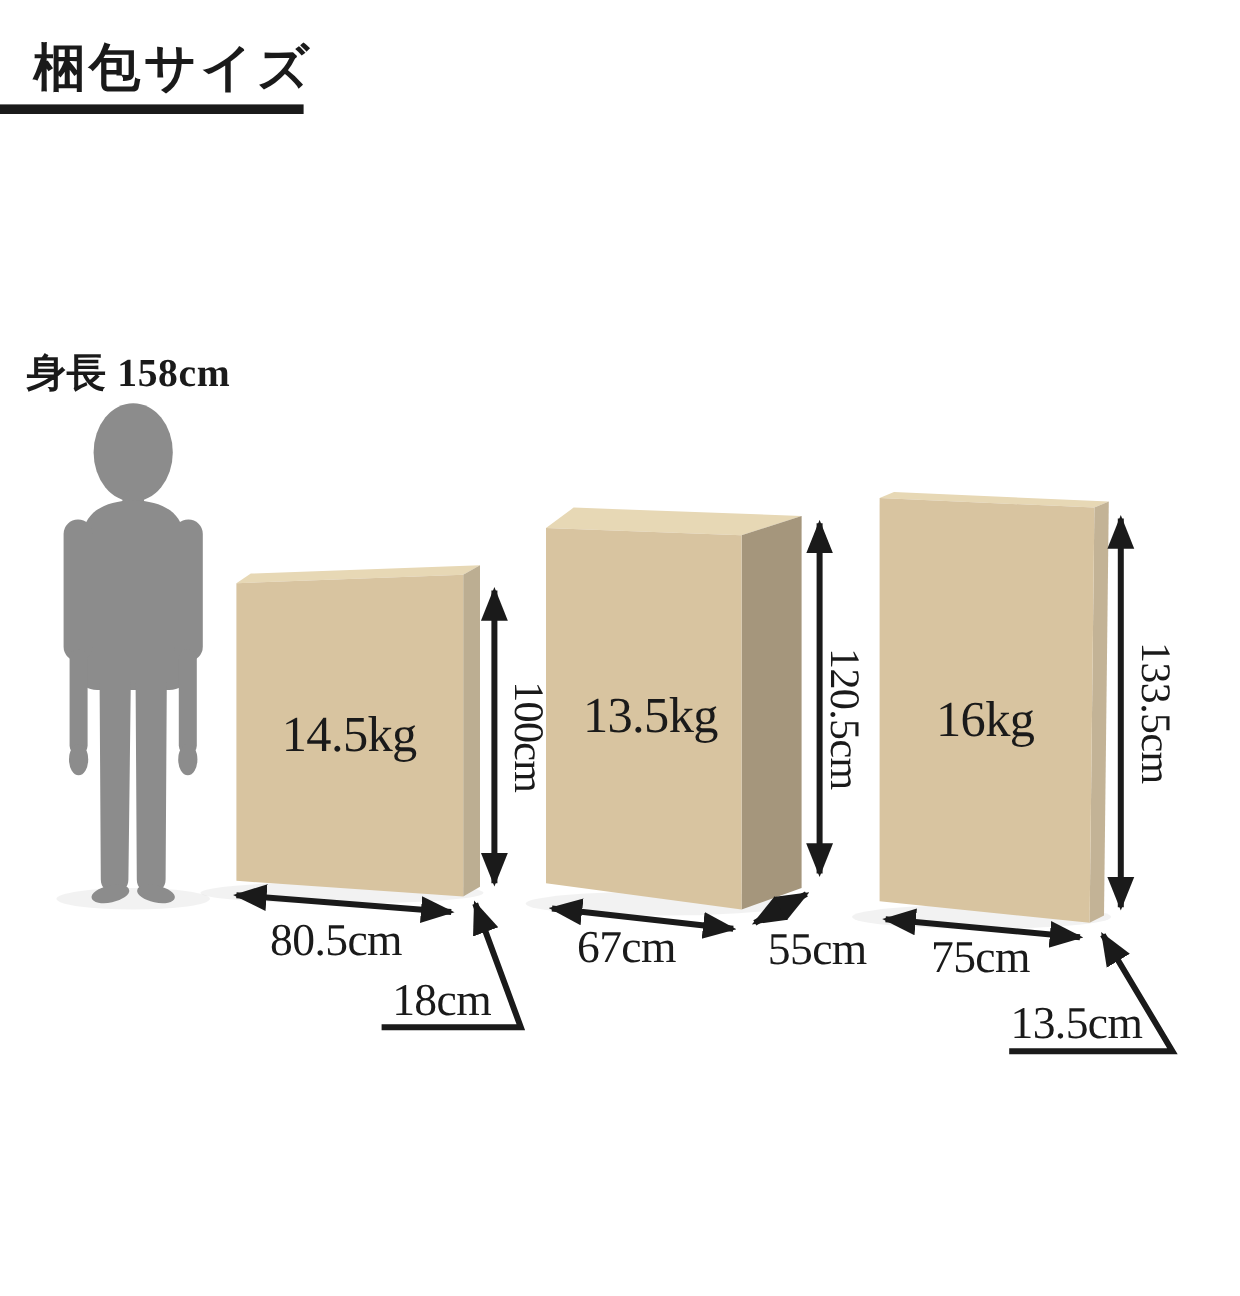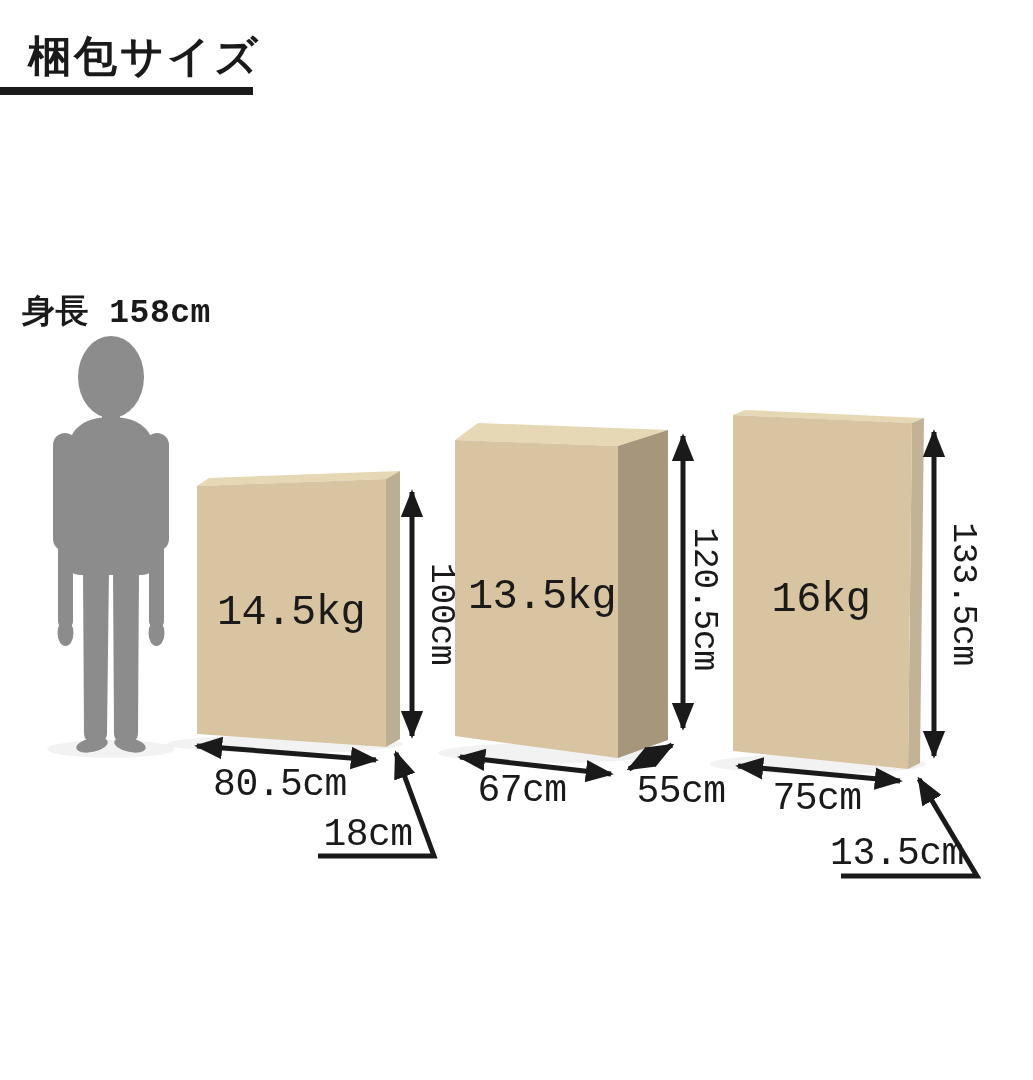--- a/index.html
+++ b/index.html
@@ -1,19 +1,19 @@
 <!DOCTYPE html>
 <html style="--ink: #1a1a1a; --silhouette: #8c8c8c; --box-front: #d8c4a0; --box-top: #e7d8b5; --box1-side: #bcae92; --box2-side: #a5967c; --box3-side: #c3b396; --background: #ffffff;"><head>
 <meta charset="utf-8">
 <style>
   html,body{margin:0;padding:0;background:#fff;}
   .stage{
     position:relative;width:1033px;height:1080px;overflow:hidden;
     background:var(--background,#ffffff);
-    font-family:Liberation Mono, monospace;
+    font-family:Liberation Serif, serif;
   }
   svg{display:block}
   text{fill:var(--ink,#1a1a1a);}
   .title{font-size:43px;font-weight:bold;letter-spacing:3px;}
   .hlabel{font-size:33px;font-weight:bold;letter-spacing:0.5px;}
   .weight{font-size:42px;letter-spacing:-0.5px;}
   .dim{font-size:38px;letter-spacing:-0.5px;}
   .dim-v{font-size:35px;letter-spacing:-0.5px;}
   .arrow{stroke:var(--ink,#1a1a1a);stroke-width:5;fill:none;stroke-linecap:butt;}
   .sil{fill:var(--silhouette,#8c8c8c);}

